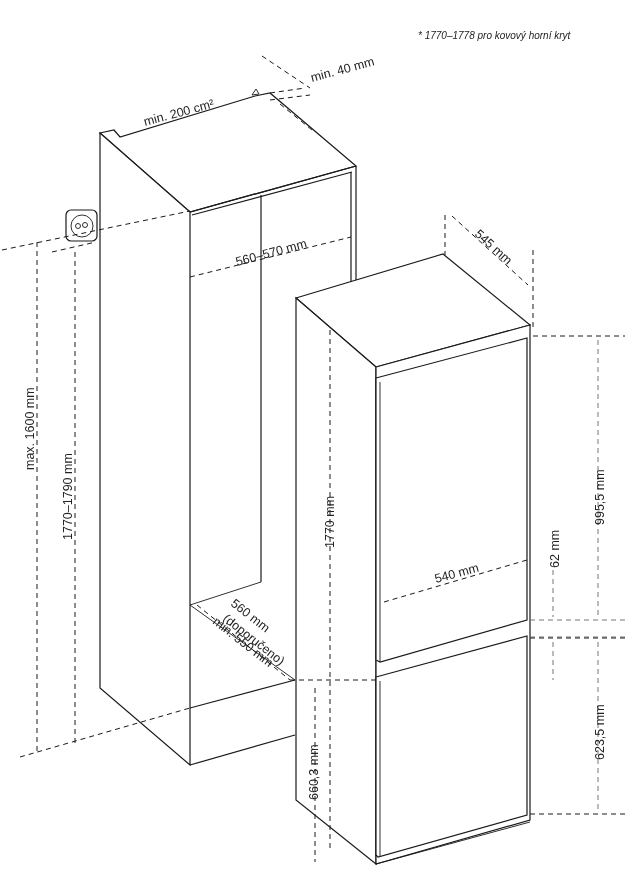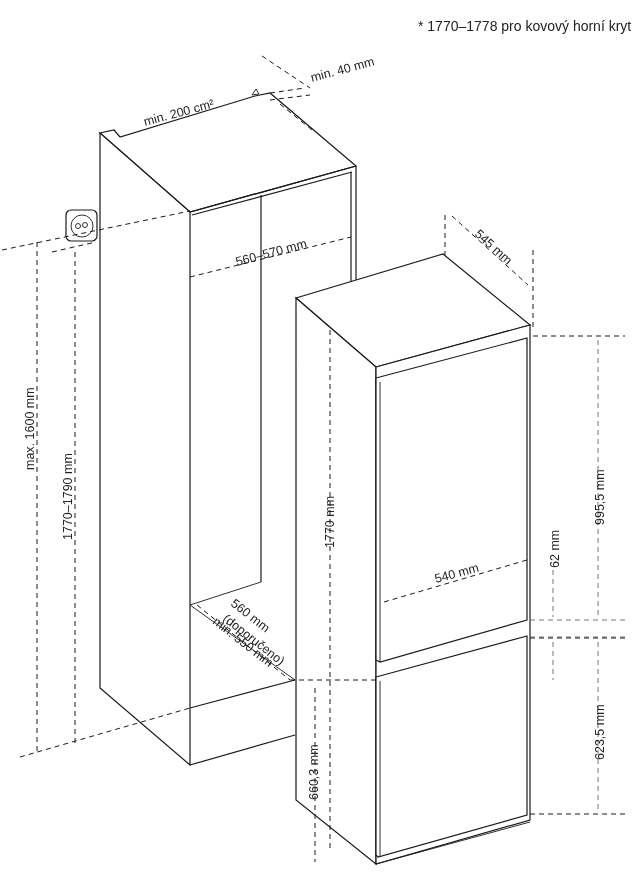--- a/index.html
+++ b/index.html
@@ -1,18 +1,18 @@
 <!DOCTYPE html>
 <html><head>
   <meta charset="utf-8">
   <style>
     html, body { margin: 0; padding: 0; background: #ffffff; }
     body { width: 633px; height: 872px; position: relative; overflow: hidden;
            font-family: "Liberation Sans", sans-serif; color: #222; }
-    .note { position: absolute; left: 418px; top: 18px; font-size: 14px; color: #222; white-space: nowrap; }
+    .note { position: absolute; left: 418px; top: 30px; font-size: 10px; color: #222; white-space: nowrap; font-style: italic; }
     svg { position: absolute; left: 0; top: 0; }
     .lbl { font-family: "Liberation Sans", sans-serif; font-size: 12.5px; fill: #222; }
     .edge { stroke: #1a1a1a; stroke-width: 1.2; fill: none; }
     .edge-thin { stroke: #1a1a1a; stroke-width: 0.9; fill: none; }
     .dash { stroke: #1a1a1a; stroke-width: 1; stroke-dasharray: 5 4; fill: none; }
     .dash-grey { stroke: #777; stroke-width: 1; stroke-dasharray: 5 4; fill: none; }
     .face { fill: #ffffff; stroke: #1a1a1a; stroke-width: 1.2; }
   </style>
 </head>
 <body>

